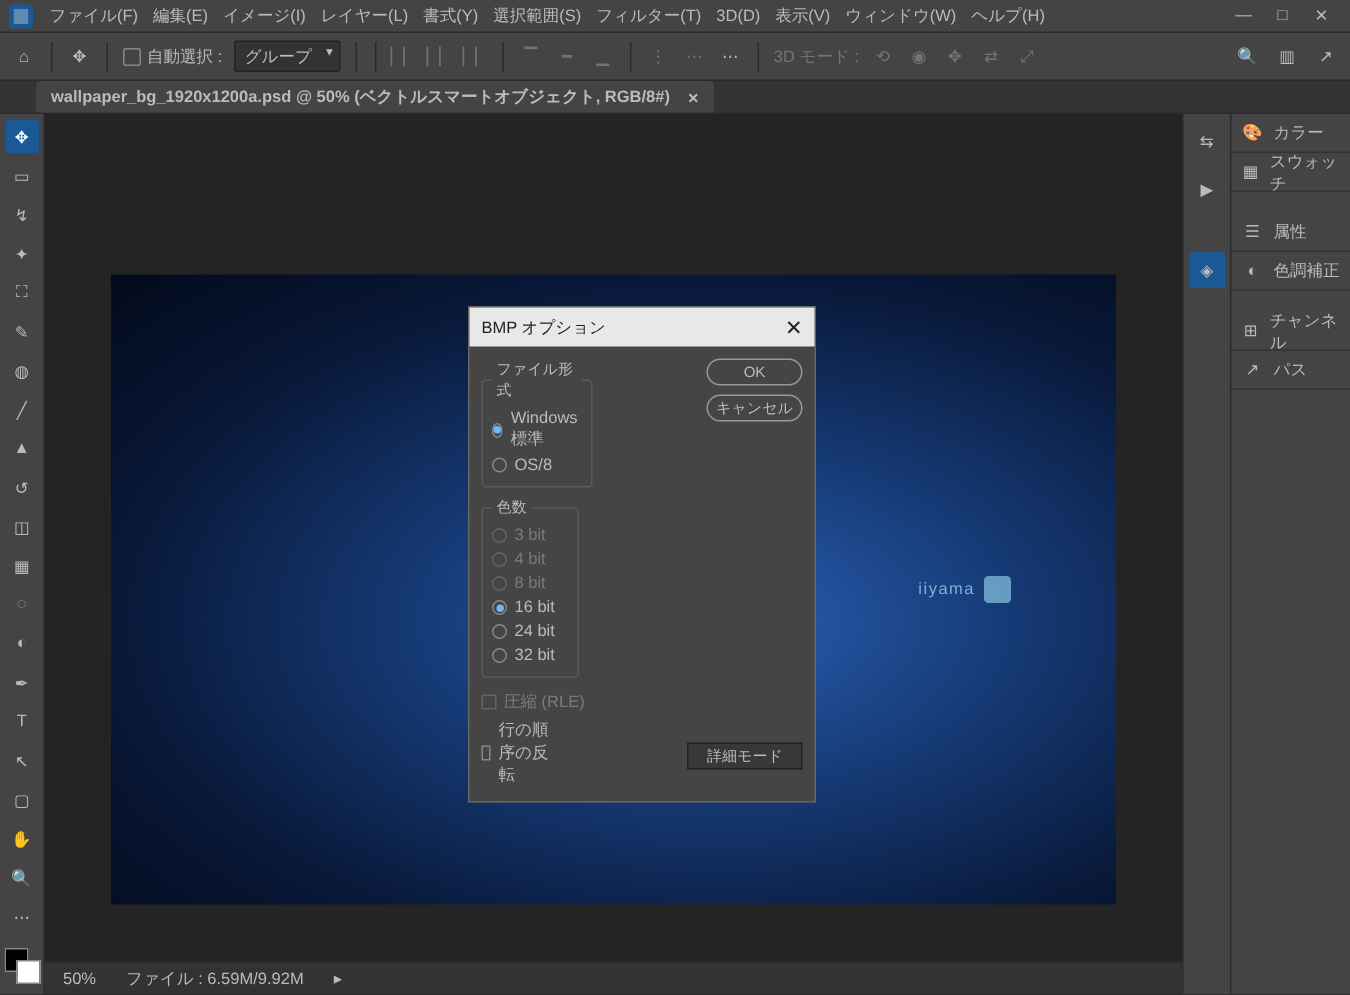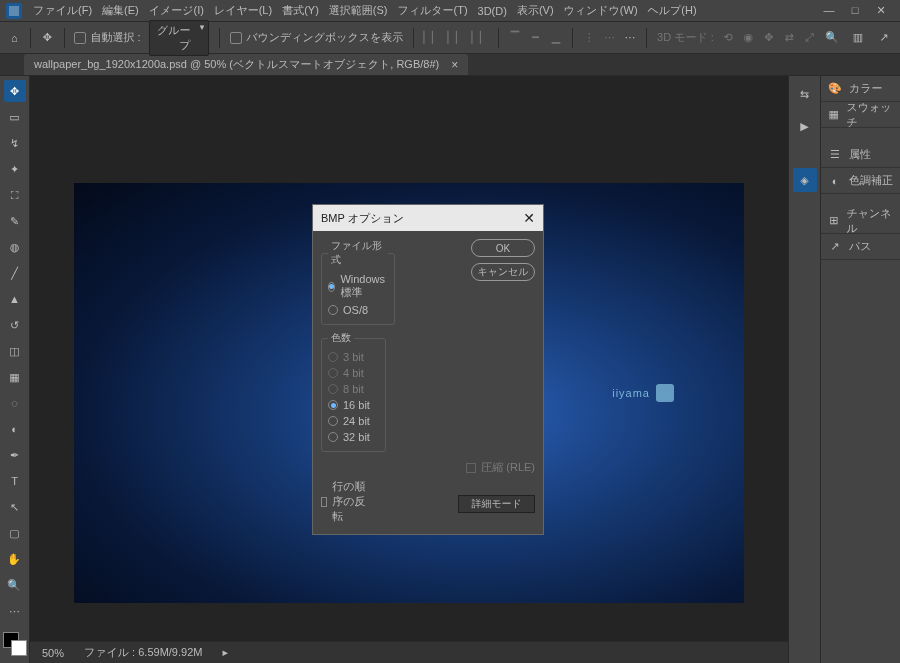--- a/index.html
+++ b/index.html
@@ -18,21 +18,21 @@
 .optbar .sep { width:1px; height:20px; background:#2a2a2a; margin:0 2px; }
 .optbar .chk { width:12px; height:12px; border:1px solid #888; border-radius:2px; }
 .optbar .dd { background:#333; border:1px solid #222; padding:2px 18px 2px 6px; position:relative; border-radius:2px;text-align:right; }
 .optbar .dd::after { content:"▾"; position:absolute; right:4px; top:1px; font-size:9px; }
 .optbar .txt { white-space:nowrap; display:inline-flex; align-items:center; gap:4px; }
 .optbar .right { margin-left:auto; display:flex; gap:10px; align-items:center; }
 .optbar .dim { opacity:.4; }
 
 
 .tabbar { height:22px; background:#333; display:flex; align-items:flex-end; border-bottom:1px solid #2a2a2a; }
-.tab { background:#444; padding:3px 10px; margin-left:24px; border-radius:3px 3px 0 0; display:flex; align-items:center; gap:8px; }
+.tab { background:#444; padding:3px 10px; margin-left:24px; border-radius:3px 3px 0 0; display:flex; align-items:center; gap:8px;font-weight:bold; }
 .tab .x { font-size:12px; margin-left:4px; }
 
 
 .main { position:absolute; top:76px; left:0; right:0; bottom:0; display:flex; }
 
 
 .tools { width:30px; background:#444; display:flex; flex-direction:column; align-items:center; padding-top:4px; gap:4px; border-right:1px solid #2a2a2a; }
 .tools .t { width:22px; height:22px; display:flex; align-items:center; justify-content:center; border-radius:2px; cursor:default; }
 .tools .t.active { background:#1a5993; color:#fff; }
 .tools .swatch { margin-top:6px; }
@@ -62,21 +62,21 @@
 .dialog .title .x { margin-left:auto; font-size:14px; }
 .dialog .body { padding:8px; position:relative; }
 .dialog fieldset { border:1px solid #5a5a5a; border-radius:3px; padding:4px 6px 6px 6px; margin-bottom:6px; width:65px; }
 .dialog legend { padding:0 3px; font-size:10px; }
 .dialog .radio { display:flex; align-items:center; gap:5px; padding:2px 0; font-size:10px; }
 .dialog .radio .r { width:10px; height:10px; border:1px solid #888; border-radius:50%; display:inline-flex; align-items:center; justify-content:center; }
 .dialog .radio .r.on::after { content:""; width:5px; height:5px; background:#6fb7ff; border-radius:50%; }
 .dialog .radio.disabled { opacity:.45; }
 .dialog .btns { position:absolute; right:8px; top:8px; display:flex; flex-direction:column; gap:6px; }
 .dialog .btn { width:64px; height:18px; border:1px solid #999; border-radius:10px; display:flex; align-items:center; justify-content:center; font-size:10px; background:#454545; }
-.dialog .chkrow { display:flex; align-items:center; gap:5px; padding:2px 0; font-size:10px;justify-content:flex-end; }
+.dialog .chkrow { display:flex; align-items:center; gap:5px; padding:2px 0; font-size:10px; }
 .dialog .chkrow .c { width:10px; height:10px; border:1px solid #888; }
 .dialog .chkrow.disabled { opacity:.45; }
 .dialog .wide { width:132px; height:18px; background:#383838; border:1px solid #222; display:flex; align-items:center; justify-content:center; font-size:10px; margin-top:4px; margin-left:84px; }
 </style>
 </head>
 <body>
 
 <div class="menubar">
   <div class="logo">
       <svg width="10" height="10">
@@ -105,24 +105,20 @@
   <span class="ico">⌂</span>
   <span class="sep"></span>
   <span class="ico">✥</span>
   <span class="sep"></span>
   <span class="txt">
       <span class="chk"></span>
       <span>自動選択 :</span>
     </span>
   <span class="dd">グループ</span>
   <span class="sep"></span>
-  <span class="txt">
-      <span class="chk"></span>
-      <span>バウンディングボックスを表示</span>
-    </span>
   <span class="sep"></span>
   <span class="ico dim">▏▏</span>
   <span class="ico dim">▏▏</span>
   <span class="ico dim">▏▏</span>
   <span class="sep"></span>
   <span class="ico dim">▔</span>
   <span class="ico dim">━</span>
   <span class="ico dim">▁</span>
   <span class="sep"></span>
   <span class="ico dim">⋮</span>

